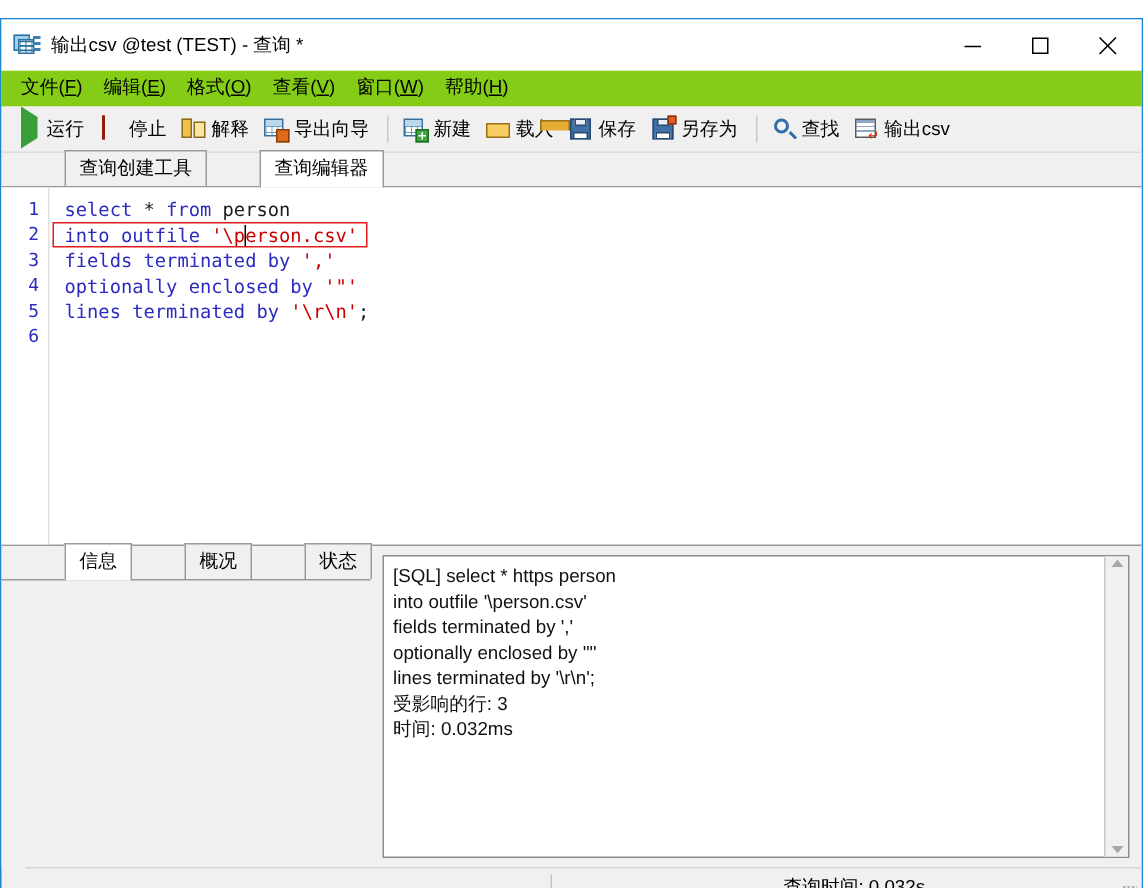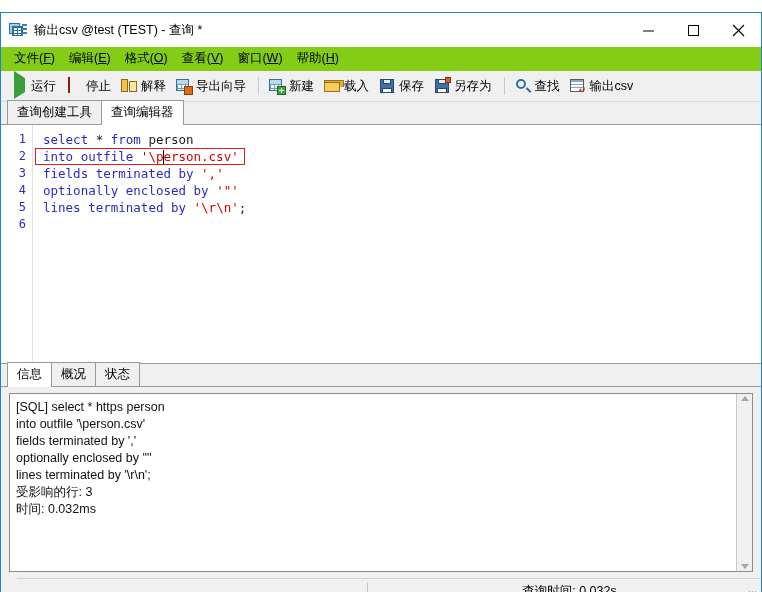--- a/index.html
+++ b/index.html
@@ -279,20 +279,21 @@
   .tab {
     padding: 3px 9px 3px 9px;
     font-size: 12.5px;
     border: 1px solid #9a9a9a;
     border-bottom: none;
     background: #f0f0f0;
     margin-right: -1px;
     position: relative;
     white-space: nowrap;
     color: #000;
+    margin-left: 36px;
   }
   .tab.active {
     background: #ffffff;
     z-index: 2;
     margin-bottom: -1px;
     padding-bottom: 4px;
   }
 
   
   .editor-wrap {
@@ -359,21 +360,21 @@
     width: 1px;
     height: 14px;
     background: #000;
   }
 
   
   .bottom {
     flex: 1;
     background: #f0f0f0;
     display: flex;
-    flex-direction: column;
+    flex-direction: row;
     min-height: 0;
   }
   .bottom-tabs {
     height: 22px;
     display: flex;
     align-items: flex-end;
     padding-left: 6px;
     flex: none;
     border-bottom: 1px solid #9a9a9a;
   }

